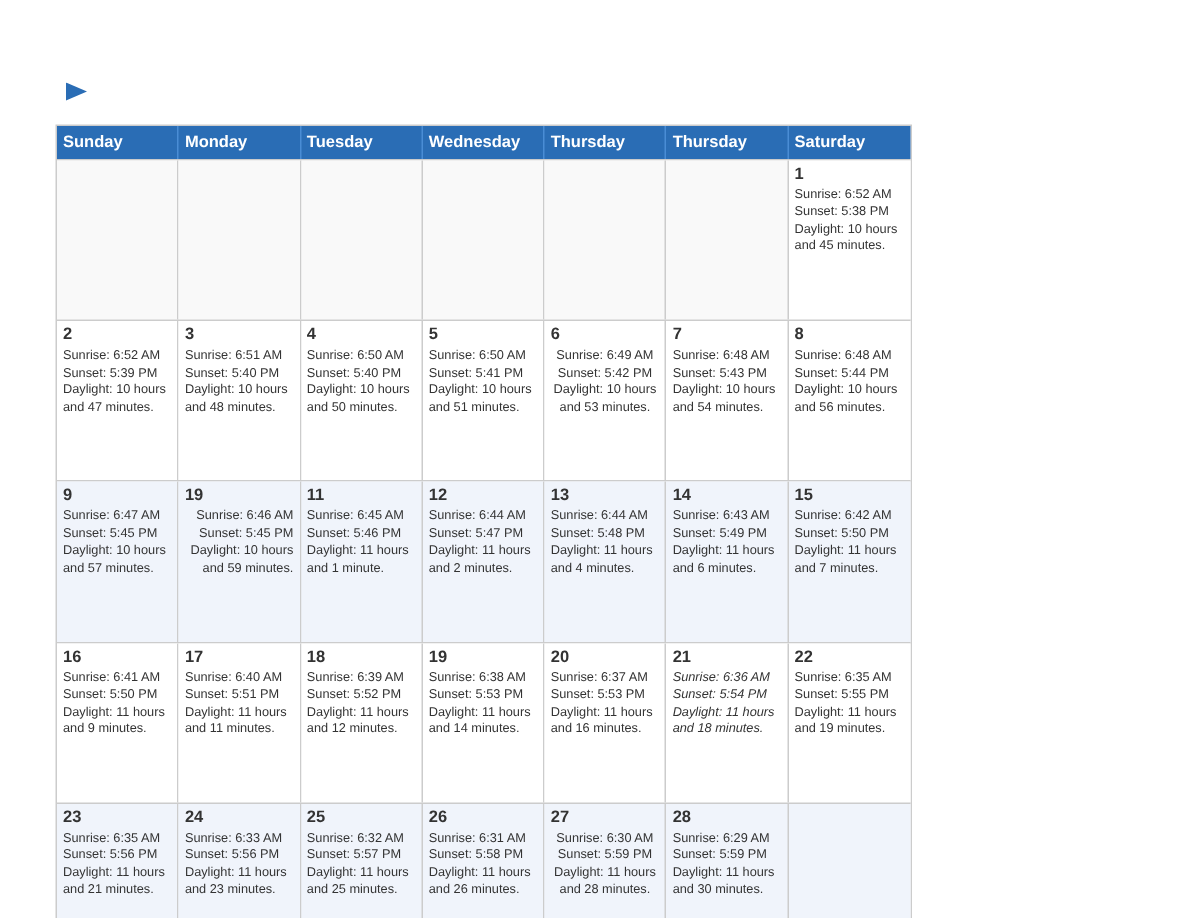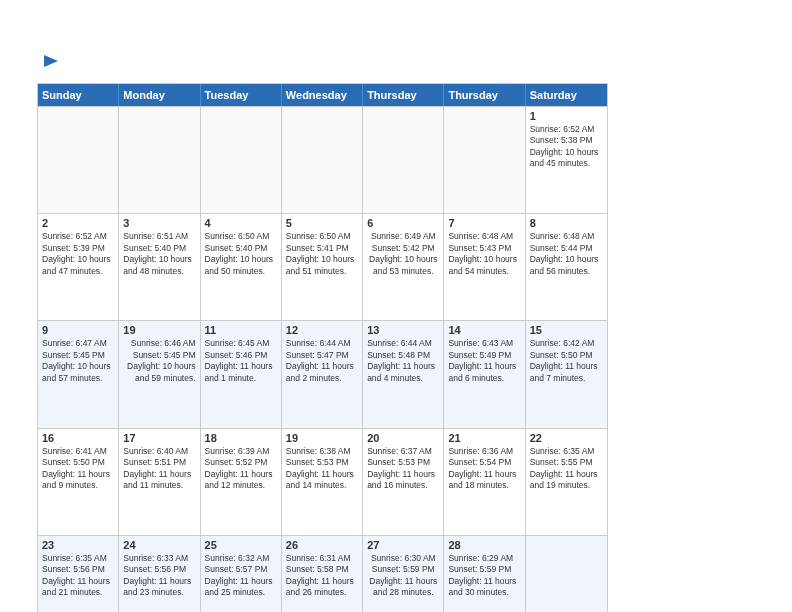--- a/index.html
+++ b/index.html
@@ -257,21 +257,21 @@
 Daylight: 11 hours and 14 minutes.</div>
           </div>
           <div class="cal-cell">
             <span class="day-num">20</span>
             <div class="cell-text" style="white-space: pre-line;">Sunrise: 6:37 AM
 Sunset: 5:53 PM
 Daylight: 11 hours and 16 minutes.</div>
           </div>
           <div class="cal-cell">
             <span class="day-num">21</span>
-            <div class="cell-text" style="white-space: pre-line;">Sunrise: 6:36 AM
+            <div class="cell-text" style="white-space: pre-line; font-style: italic;">Sunrise: 6:36 AM
 Sunset: 5:54 PM
 Daylight: 11 hours and 18 minutes.</div>
           </div>
           <div class="cal-cell">
             <span class="day-num">22</span>
             <div class="cell-text" style="white-space: pre-line;">Sunrise: 6:35 AM
 Sunset: 5:55 PM
 Daylight: 11 hours and 19 minutes.</div>
           </div>
         </div>

